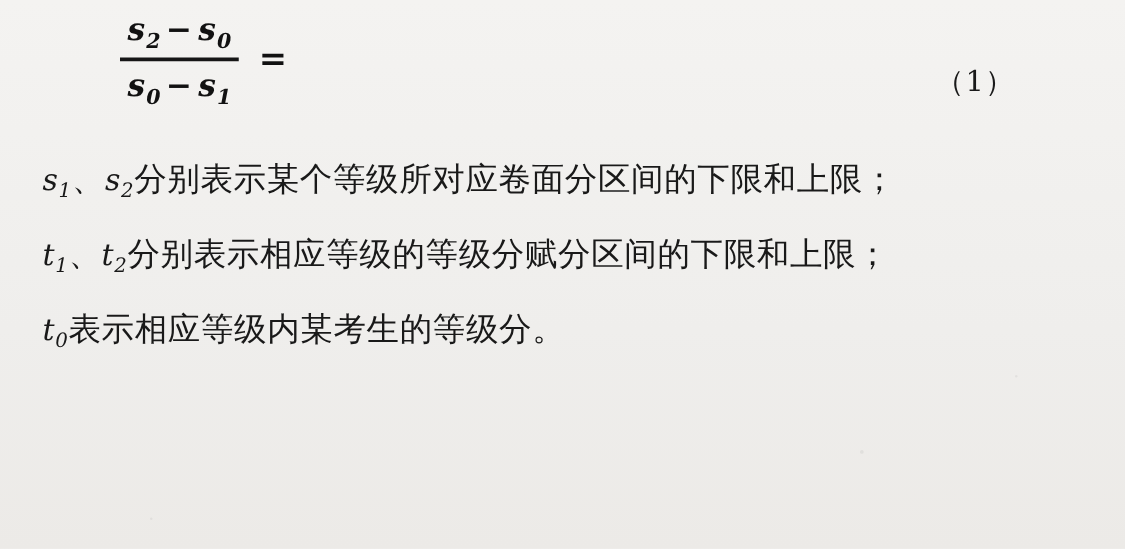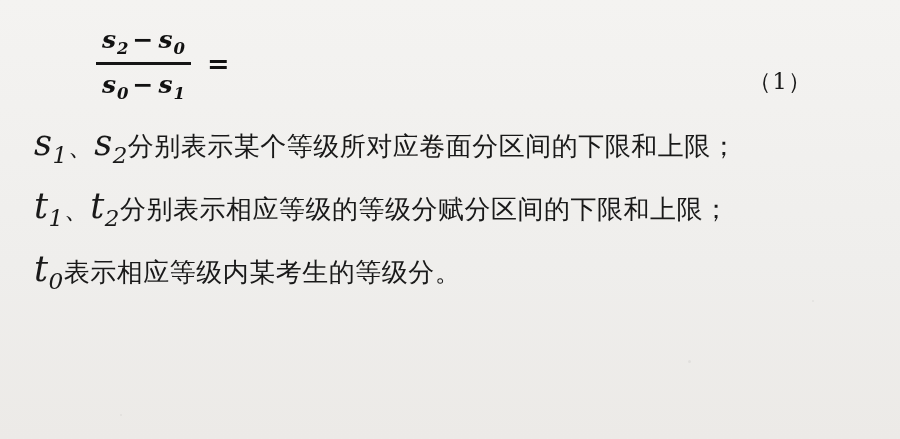--- a/index.html
+++ b/index.html
@@ -19,21 +19,21 @@
     width: 900px;
     height: 439px;
     box-sizing: border-box;
     background: linear-gradient(180deg, #f4f3f1 0%, #efeeec 60%, #eceae7 100%);
   }
 
   
   .formula-row {
     position: absolute;
     left: 0;
-    top: 18px;
+    top: 2px;
     width: 900px;
     height: 84px;
   }
   .formula {
     position: absolute;
     left: 96px;
     top: 4px;
     display: flex;
     align-items: center;
     font-family: "DejaVu Serif", serif;
@@ -99,21 +99,21 @@
     font-size: 27px;
     line-height: 51px;
     color: #191919;
     white-space: nowrap;
     letter-spacing: 0.5px;
   }
   .line .var {
     font-family: "DejaVu Serif", serif;
     font-style: italic;
     font-weight: normal;
-    font-size: 35px;
+    font-size: 24px;
     margin-top: 26px;
   }
   .line .var .sb {
     font-size: 0.66em;
     vertical-align: sub;
     font-style: italic;
   }
   .cjk {
     font-family: "DejaVu Sans", sans-serif;
     font-size: 26px;

